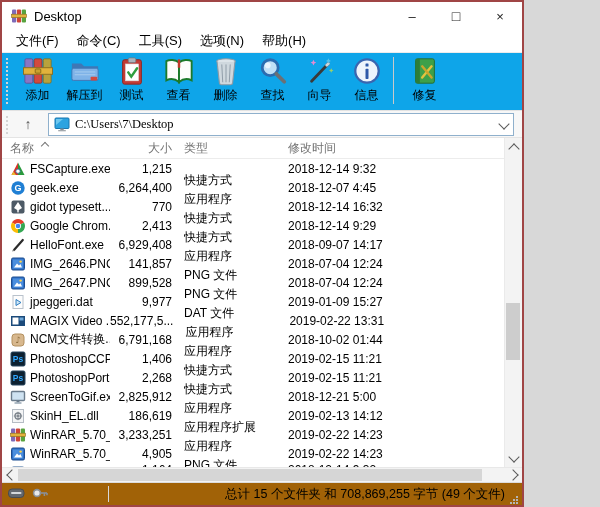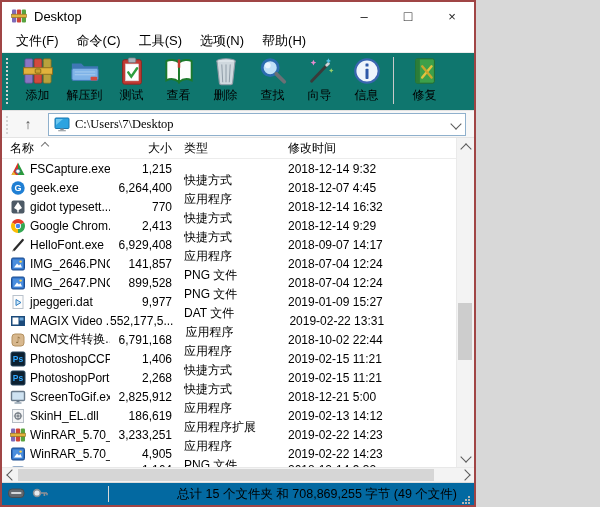--- a/index.html
+++ b/index.html
@@ -1,49 +1,49 @@
 <!DOCTYPE html>
 <html><head>
 <meta charset="utf-8">
 <style>
   html,body{margin:0;padding:0;background:#d8d8d8;font-family:"Liberation Sans",sans-serif;}
-  .window{box-sizing:border-box;width:476px;height:507px;border:2px solid #a04545;background:#fff;
+  .window{box-sizing:border-box;width:524px;height:507px;border:2px solid #a04545;background:#fff;
           display:flex;flex-direction:column;overflow:hidden;font-size:12px;color:#000;}
   
   .titlebar{height:28px;flex:0 0 28px;display:flex;align-items:center;background:#fff;padding-left:9px;}
   .titlebar .ttl{margin-left:7px;font-size:13px;}
   .win-controls{margin-left:auto;display:flex;height:100%;}
   .wc-btn{width:44px;display:flex;align-items:center;justify-content:center;font-size:13px;color:#222;cursor:default;}
   .wc-btn.max{font-size:14px;}
   
   .menubar{height:22px;flex:0 0 22px;display:flex;align-items:center;background:#fff;padding-left:5px;}
   .menu-item{padding:3px 9px;font-size:13px;}
   
-  .toolbar{height:57px;flex:0 0 57px;background:#0f766e;border-top:1px solid #ececec;border-bottom:1px solid #e2e2e2;
+  .toolbar{height:57px;flex:0 0 57px;background:#0ea5e9;border-top:1px solid #ececec;border-bottom:1px solid #e2e2e2;
            display:flex;align-items:flex-start;padding-left:4px;}
   .gripper{width:4px;height:46px;margin:5px 2px 0 0;border-left:2px dotted #d4d4d4;}
   .tb-btn{width:47px;display:flex;flex-direction:column;align-items:center;padding-top:3px;}
   .tb-btn .lbl{font-size:12px;margin-top:1px;white-space:nowrap;}
   .tb-divider{width:1px;background:#c9c9c9;height:47px;margin:4px 7px 0 3px;}
   .icn32{width:30px;height:30px;display:block;}
   .icn16{width:16px;height:16px;flex:0 0 16px;display:inline-block;}
   
   .addressbar{height:26px;flex:0 0 26px;background:#f7f7f7;display:flex;align-items:center;border-bottom:1px solid #e4e4e4;padding-left:4px;}
   .up-btn{width:28px;height:22px;display:flex;align-items:center;justify-content:center;color:#555;font-size:14px;}
   .addr-combo{flex:1;margin:0 8px 0 6px;height:21px;background:#fff;border:1px solid #8fb0cc;display:flex;align-items:center;padding:0 5px;font-size:12.5px;}
   .addr-combo .path{margin-left:5px;font-family:Liberation Serif, serif;}
   .chev{width:7px;height:7px;border-left:1.5px solid #5a5a5a;border-top:1.5px solid #5a5a5a;display:inline-block;}
   .chev.down{transform:rotate(225deg);margin-top:-3px;}
   .chev.up{transform:rotate(45deg);margin-top:3px;}
   .chev.left{transform:rotate(-45deg);margin-left:3px;}
   .chev.right{transform:rotate(135deg);margin-right:3px;}
   .addr-combo .dd{margin-left:auto;}
   
   .list-region{flex:1;position:relative;background:#fff;overflow:hidden;}
-  .header-row{display:flex;align-items:center;height:20px;font-size:12px;color:#000000;padding-left:8px;padding-right:17px;border-bottom:1px solid #ececec;}
+  .header-row{display:flex;align-items:center;height:20px;font-size:12px;color:#737373;padding-left:8px;padding-right:17px;border-bottom:1px solid #ececec;}
   .hc{display:flex;align-items:center;}
   .h-name{flex:0 0 100px;gap:4px;}
   .h-size{flex:0 0 62px;justify-content:flex-end;}
   .h-type{flex:0 0 104px;margin-left:12px;}
   .h-date{flex:1;}
   .sortchev{width:5px;height:5px;border-left:1.2px solid #777;border-top:1.2px solid #777;transform:rotate(45deg);margin:-4px 0 0 4px;}
   .frow{display:flex;align-items:center;height:19px;padding-left:8px;padding-right:17px;white-space:nowrap;}
   .c-name{flex:0 0 100px;display:flex;align-items:center;gap:4px;overflow:hidden;}
   .c-size{flex:0 0 62px;text-align:right;}
   .c-type{flex:0 0 104px;margin-left:12px;overflow:hidden;margin-top:24px;}
@@ -54,21 +54,21 @@
   .vscroll{position:absolute;top:0;right:0;bottom:0;width:17px;background:#f3f3f3;border-left:1px solid #eaeaea;}
   .vs-up,.vs-down{position:absolute;left:0;right:0;height:16px;display:flex;align-items:center;justify-content:center;}
   .vs-up{top:1px;} .vs-down{bottom:1px;}
   .vs-thumb{position:absolute;left:1px;width:14px;top:165px;height:57px;background:#cdcdcd;}
   
   .hscroll{height:14px;flex:0 0 14px;background:#f3f3f3;border-top:1px solid #e8e8e8;position:relative;}
   .hs-left,.hs-right{position:absolute;top:0;bottom:0;width:16px;display:flex;align-items:center;justify-content:center;}
   .hs-left{left:0;} .hs-right{right:0;}
   .hs-thumb{position:absolute;top:1px;bottom:1px;left:16px;right:40px;background:#d6d6d6;}
   
-  .statusbar{height:22px;flex:0 0 22px;background:#0369a1;border-top:1px solid #dcdcdc;display:flex;align-items:center;padding:0 3px 0 6px;font-size:12.5px;}
+  .statusbar{height:22px;flex:0 0 22px;background:#a16207;border-top:1px solid #dcdcdc;display:flex;align-items:center;padding:0 3px 0 6px;font-size:12.5px;}
   .sb-left{display:flex;align-items:center;gap:7px;width:100px;}
   .sb-div{width:1px;height:16px;background:#d8d8d8;}
   .sb-summary{margin-left:auto;padding-right:4px;}
   .sb-grip{width:10px;height:10px;align-self:flex-end;}
 </style>
 </head>
 <body>
 
 <div class="window">
 
@@ -332,21 +332,21 @@
         <div class="frow">
           <span class="c-name">
             <span class="icn16"><svg width="16" height="16" viewBox="0 0 16 16">
                 <rect x="2" y="2" width="12" height="12" rx="3" fill="#d8b88e" stroke="#b3905f" stroke-width="1"></rect>
                 <text x="8" y="11.4" text-anchor="middle" font-size="9" fill="#8a6a3a" font-family="DejaVu Sans, sans-serif">♪</text>
               </svg></span>
             <span>NCM文件转换....</span>
           </span>
           <span class="c-size">6,791,168</span>
           <span class="c-type">应用程序</span>
-          <span class="c-date">2018-10-02 22:44</span>
+          <span class="c-date">2018-10-02 01:44</span>
         </div>
         <div class="frow">
           <span class="c-name">
             <span class="icn16"><svg width="16" height="16" viewBox="0 0 16 16">
                 <rect x="1" y="1" width="14" height="14" rx="1.5" fill="#0c2030" stroke="#26455e" stroke-width="1"></rect>
                 <text x="8" y="11.4" text-anchor="middle" font-size="8.5" font-weight="bold" fill="#31a8ff" font-family="Liberation Sans, sans-serif">Ps</text>
               </svg></span>
             <span>PhotoshopCCP...</span>
           </span>
           <span class="c-size">1,406</span>

